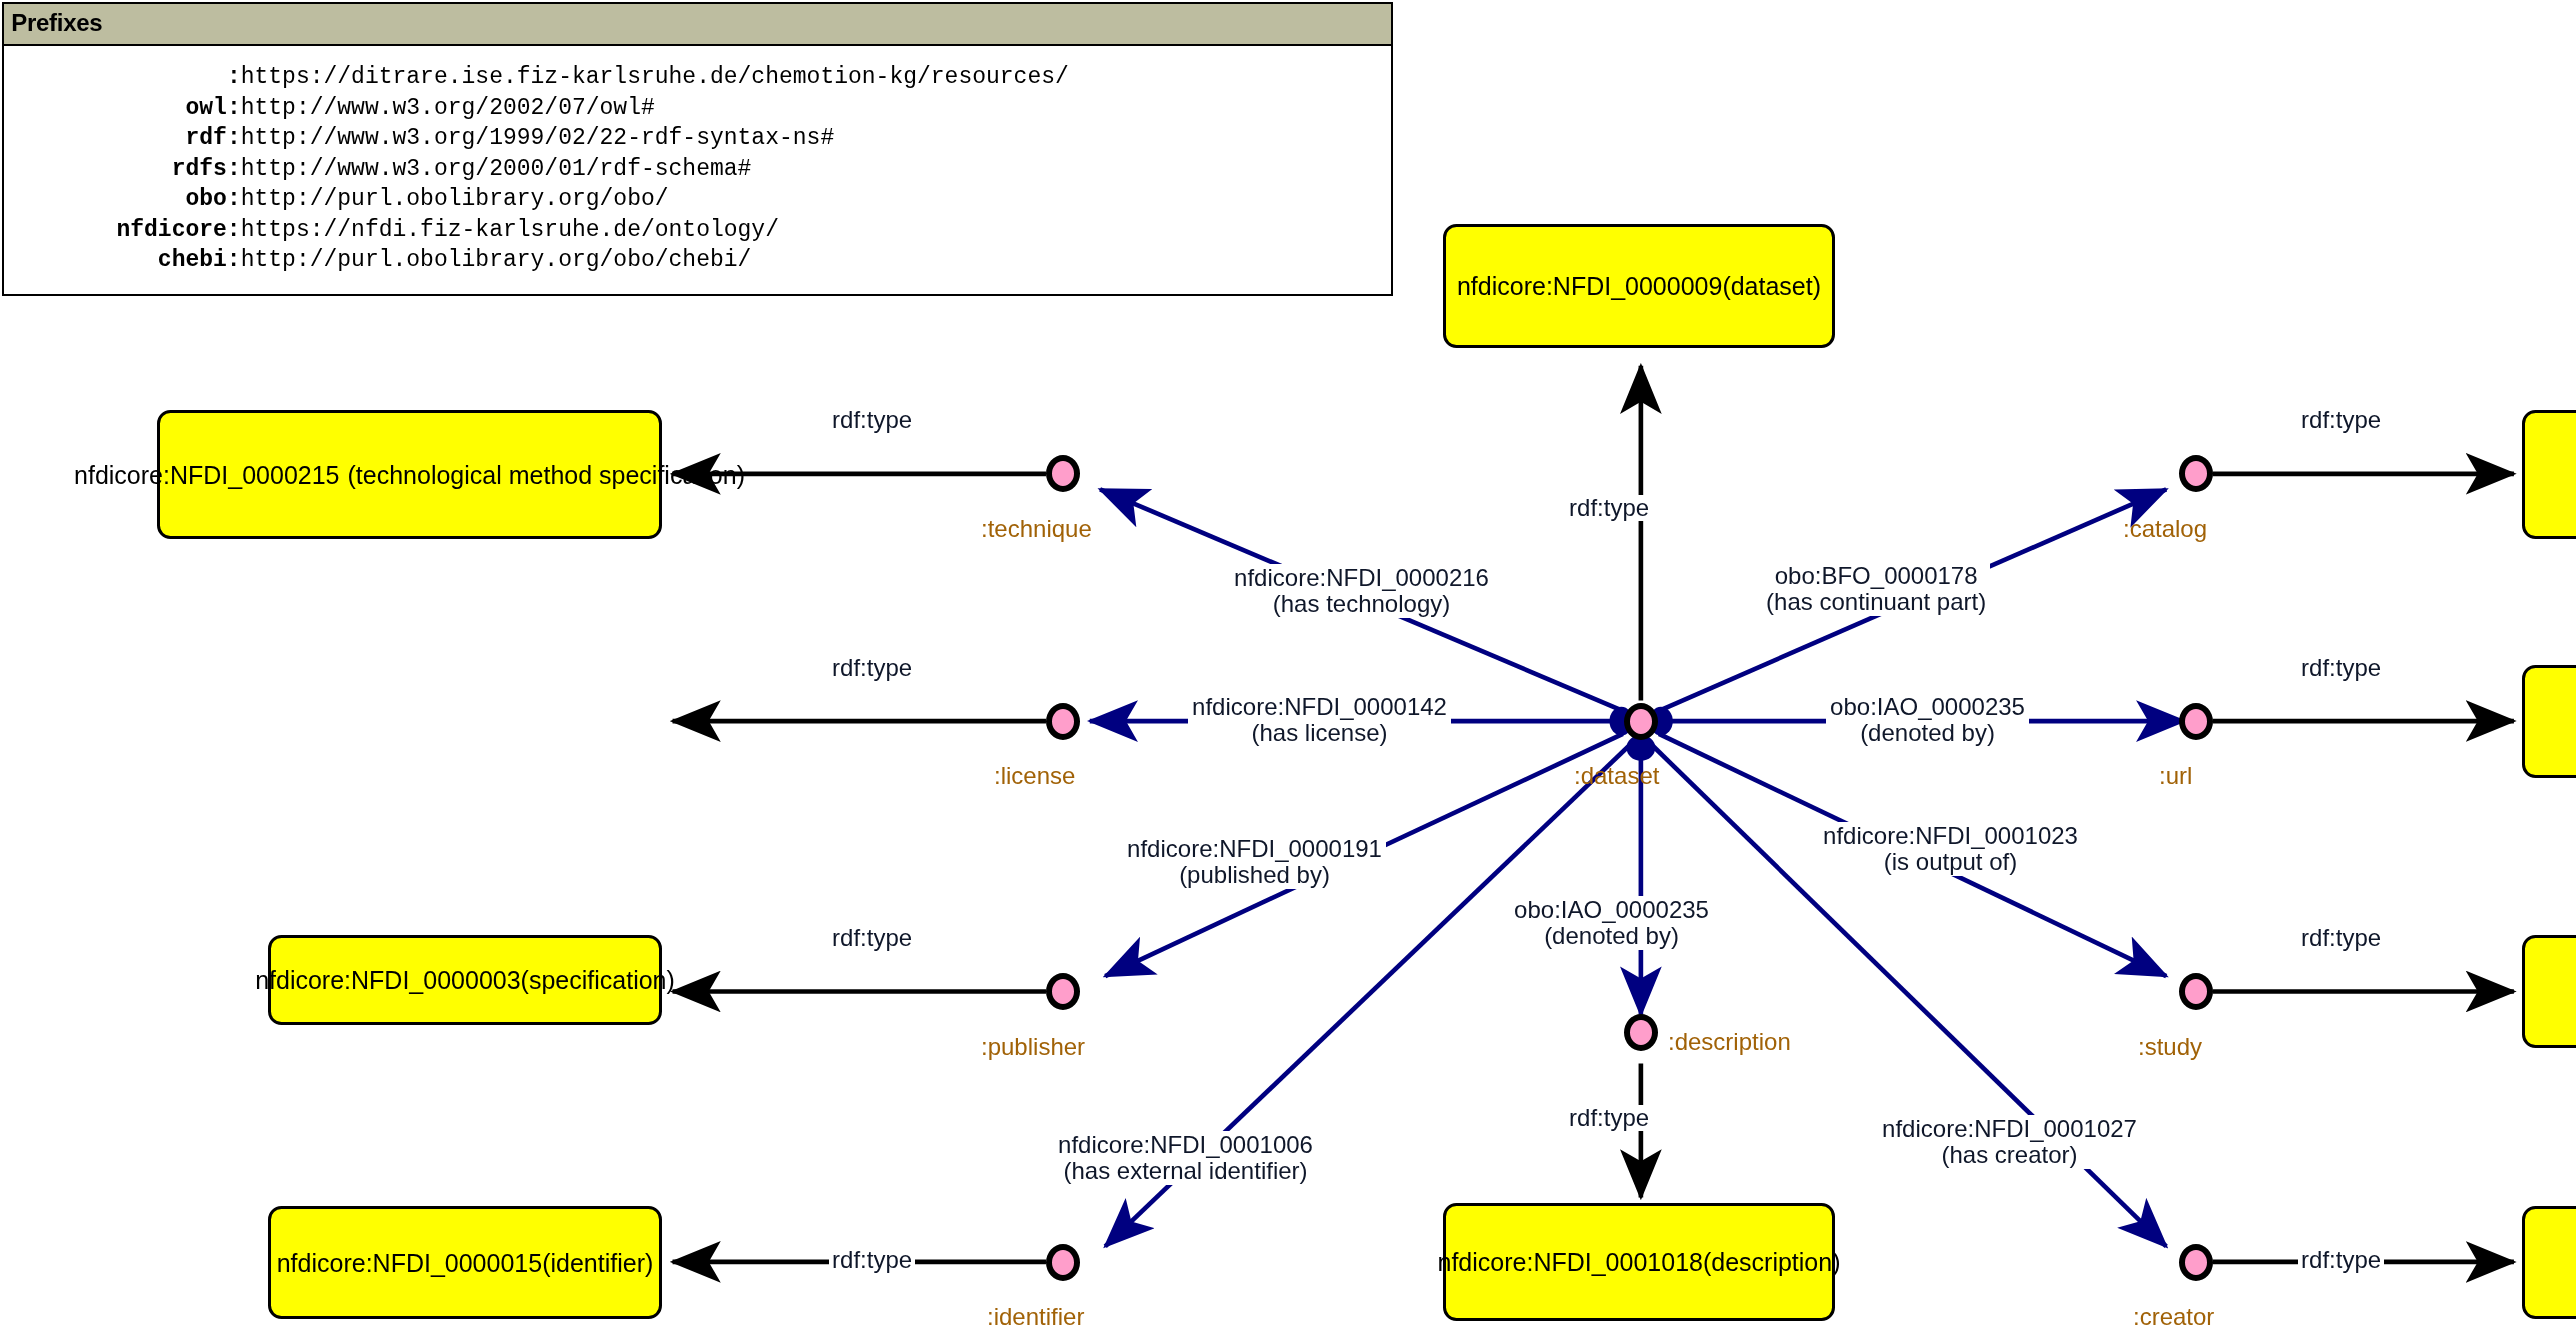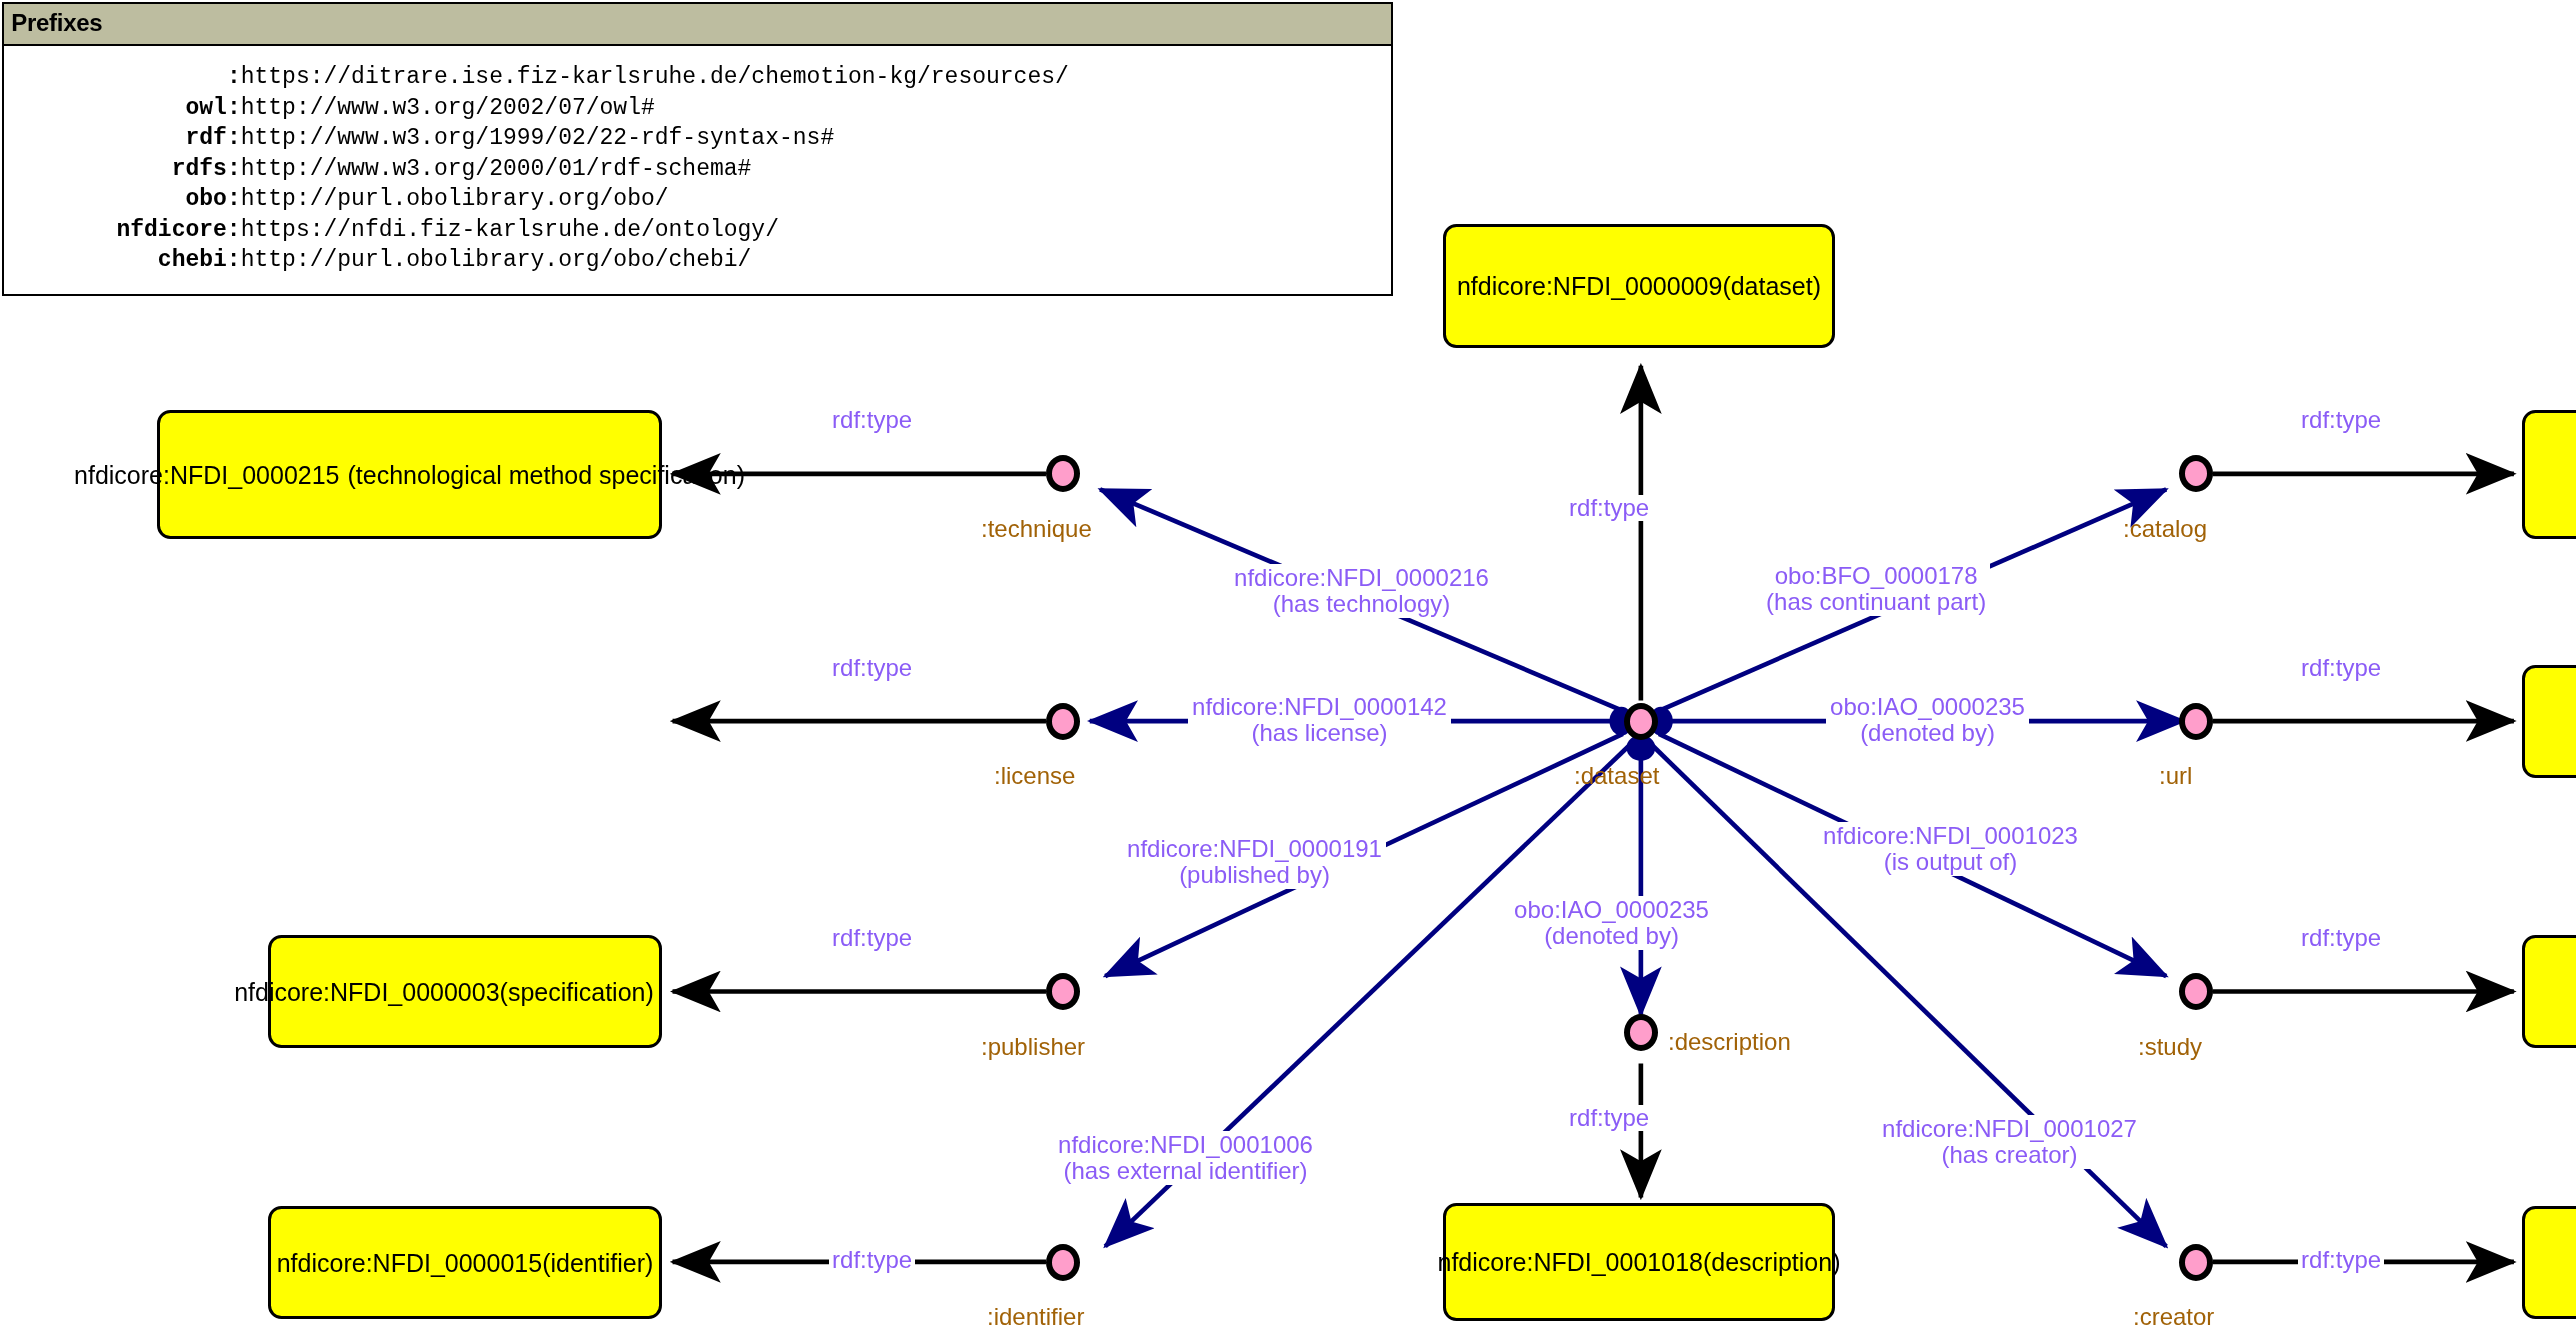--- a/index.html
+++ b/index.html
@@ -105,21 +105,21 @@
     position: absolute;
     font-size: 24px;
     color: #a16207;
     white-space: nowrap;
   }
 
   
   .elabel {
     position: absolute;
     font-size: 24px;
-    color: #8b5cf6;
+    color: #0f172a;
     line-height: 1.08;
     text-align: center;
     white-space: nowrap;
   }
   .elabel .ln { display: block; }
   .elabel.onewhite {
     background: #ffffff;
     padding: 0 3.1px;
   }
   .elabel.boxed {
@@ -212,21 +212,21 @@
       </table>
     </div>
   </div>
 
   <div class="classbox" style="left:157px; top:410px; width:505px; height:129px;gap:8px;">
     <span class="ln">nfdicore:NFDI_0000215</span>
     <span class="ln">(technological method specification)</span>
   </div>
 
 
-  <div class="classbox" style="left:268px; top:935px; width:394px; height:113px;justify-content:flex-end;">
+  <div class="classbox" style="left:268px; top:935px; width:394px; height:90px;">
     <span class="ln">nfdicore:NFDI_0000003</span>
     <span class="ln">(specification)</span>
   </div>
 
   <div class="classbox" style="left:268px; top:1206px; width:394px; height:113px;">
     <span class="ln">nfdicore:NFDI_0000015</span>
     <span class="ln">(identifier)</span>
   </div>
 
   <div class="classbox" style="left:1443px; top:224px; width:392px; height:124px;">

